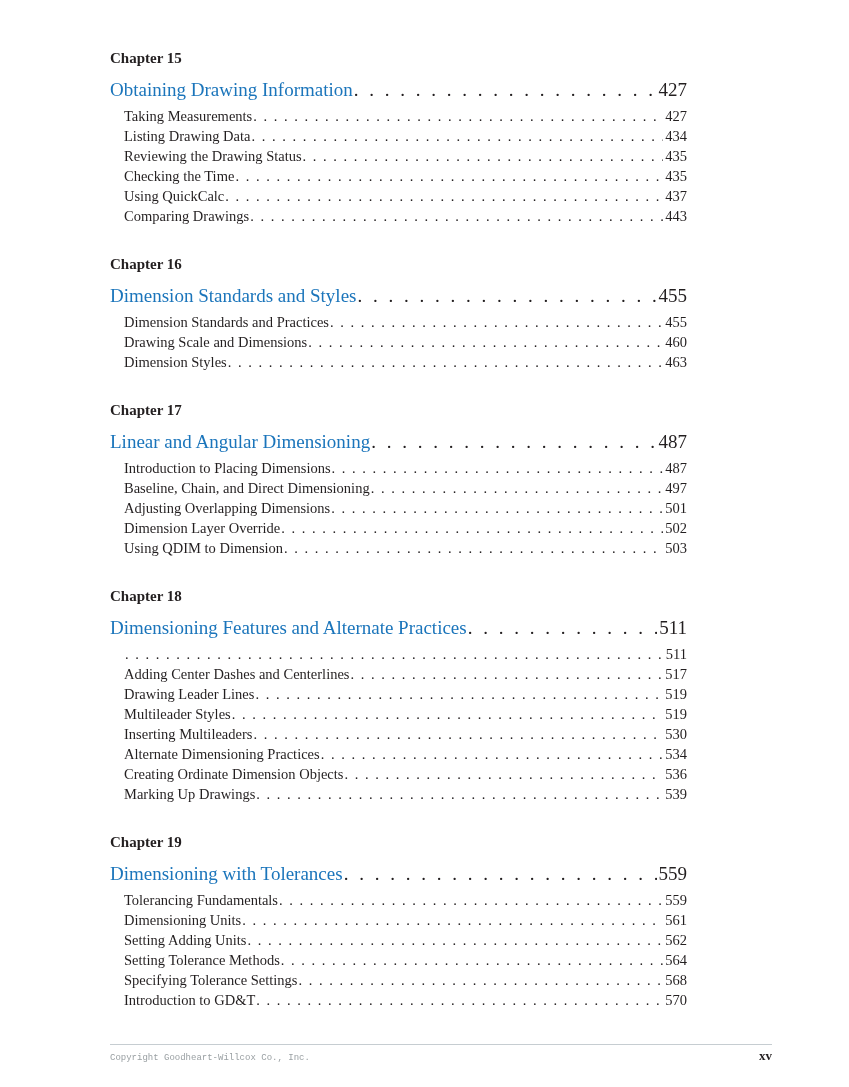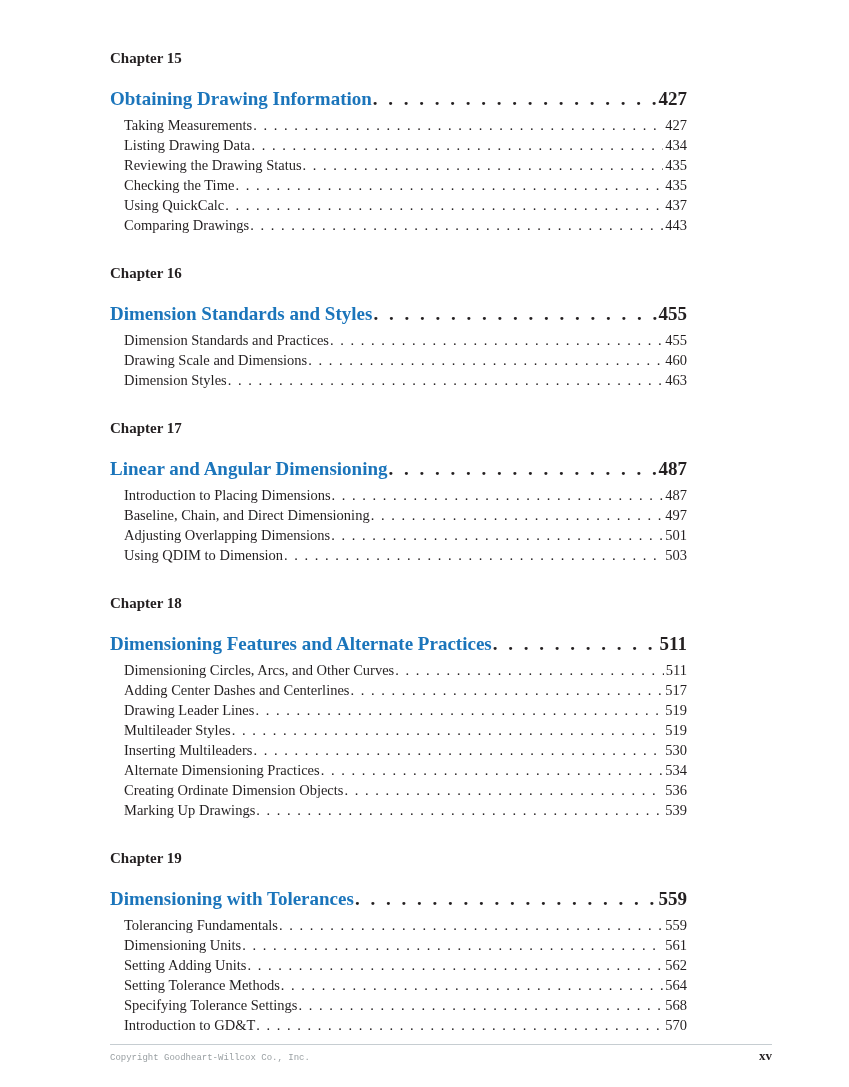--- a/index.html
+++ b/index.html
@@ -27,23 +27,23 @@
   .chapter-label {
     font-size: 15px;
     font-weight: bold;
     line-height: 20px;
     color: var(--text, #231f20);
   }
   .chapter-title-row {
     display: flex;
     align-items: baseline;
     font-size: 19px;
-    font-weight: bold;
+    font-weight: normal;
     line-height: 24px;
-    margin: 19px 0 4px 0;
+    margin: 10px 0 4px 0;
   }
   .chapter-title {
     color: var(--chapter-title, #1b75bb);
     white-space: nowrap;
   }
   .chapter-title-row .leader {
     color: var(--text, #231f20);
   }
   .chapter-title-row .leader::after {
     letter-spacing: 3px;
@@ -199,39 +199,43 @@
     <span class="leader"></span>
     <span class="section-page">497</span>
   </div>
 
   <div class="section-row">
     <span class="section-title">Adjusting Overlapping Dimensions</span>
     <span class="leader"></span>
     <span class="section-page">501</span>
   </div>
 
+  <div class="section-row">
+    <span class="section-title">Dimension Layer Override</span>
+    <span class="leader"></span>
+    <span class="section-page">502</span>
+  </div>
 
   <div class="section-row">
     <span class="section-title">Using QDIM to Dimension</span>
     <span class="leader"></span>
     <span class="section-page">503</span>
   </div>
 </div>
   </section>
 
   <section class="chapter-block">
     <div class="chapter-label">Chapter 18</div>
     <div class="chapter-title-row">
       <span class="chapter-title">Dimensioning Features and Alternate Practices</span>
       <span class="leader"></span>
       <span class="chapter-page">511</span>
     </div>
     <div>
   <div class="section-row">
-    <span class="section-title">Dimensioning Circles, Arcs, and Other Curves</span>
     <span class="leader"></span>
     <span class="section-page">511</span>
   </div>
 
   <div class="section-row">
     <span class="section-title">Adding Center Dashes and Centerlines</span>
     <span class="leader"></span>
     <span class="section-page">517</span>
   </div>
 

